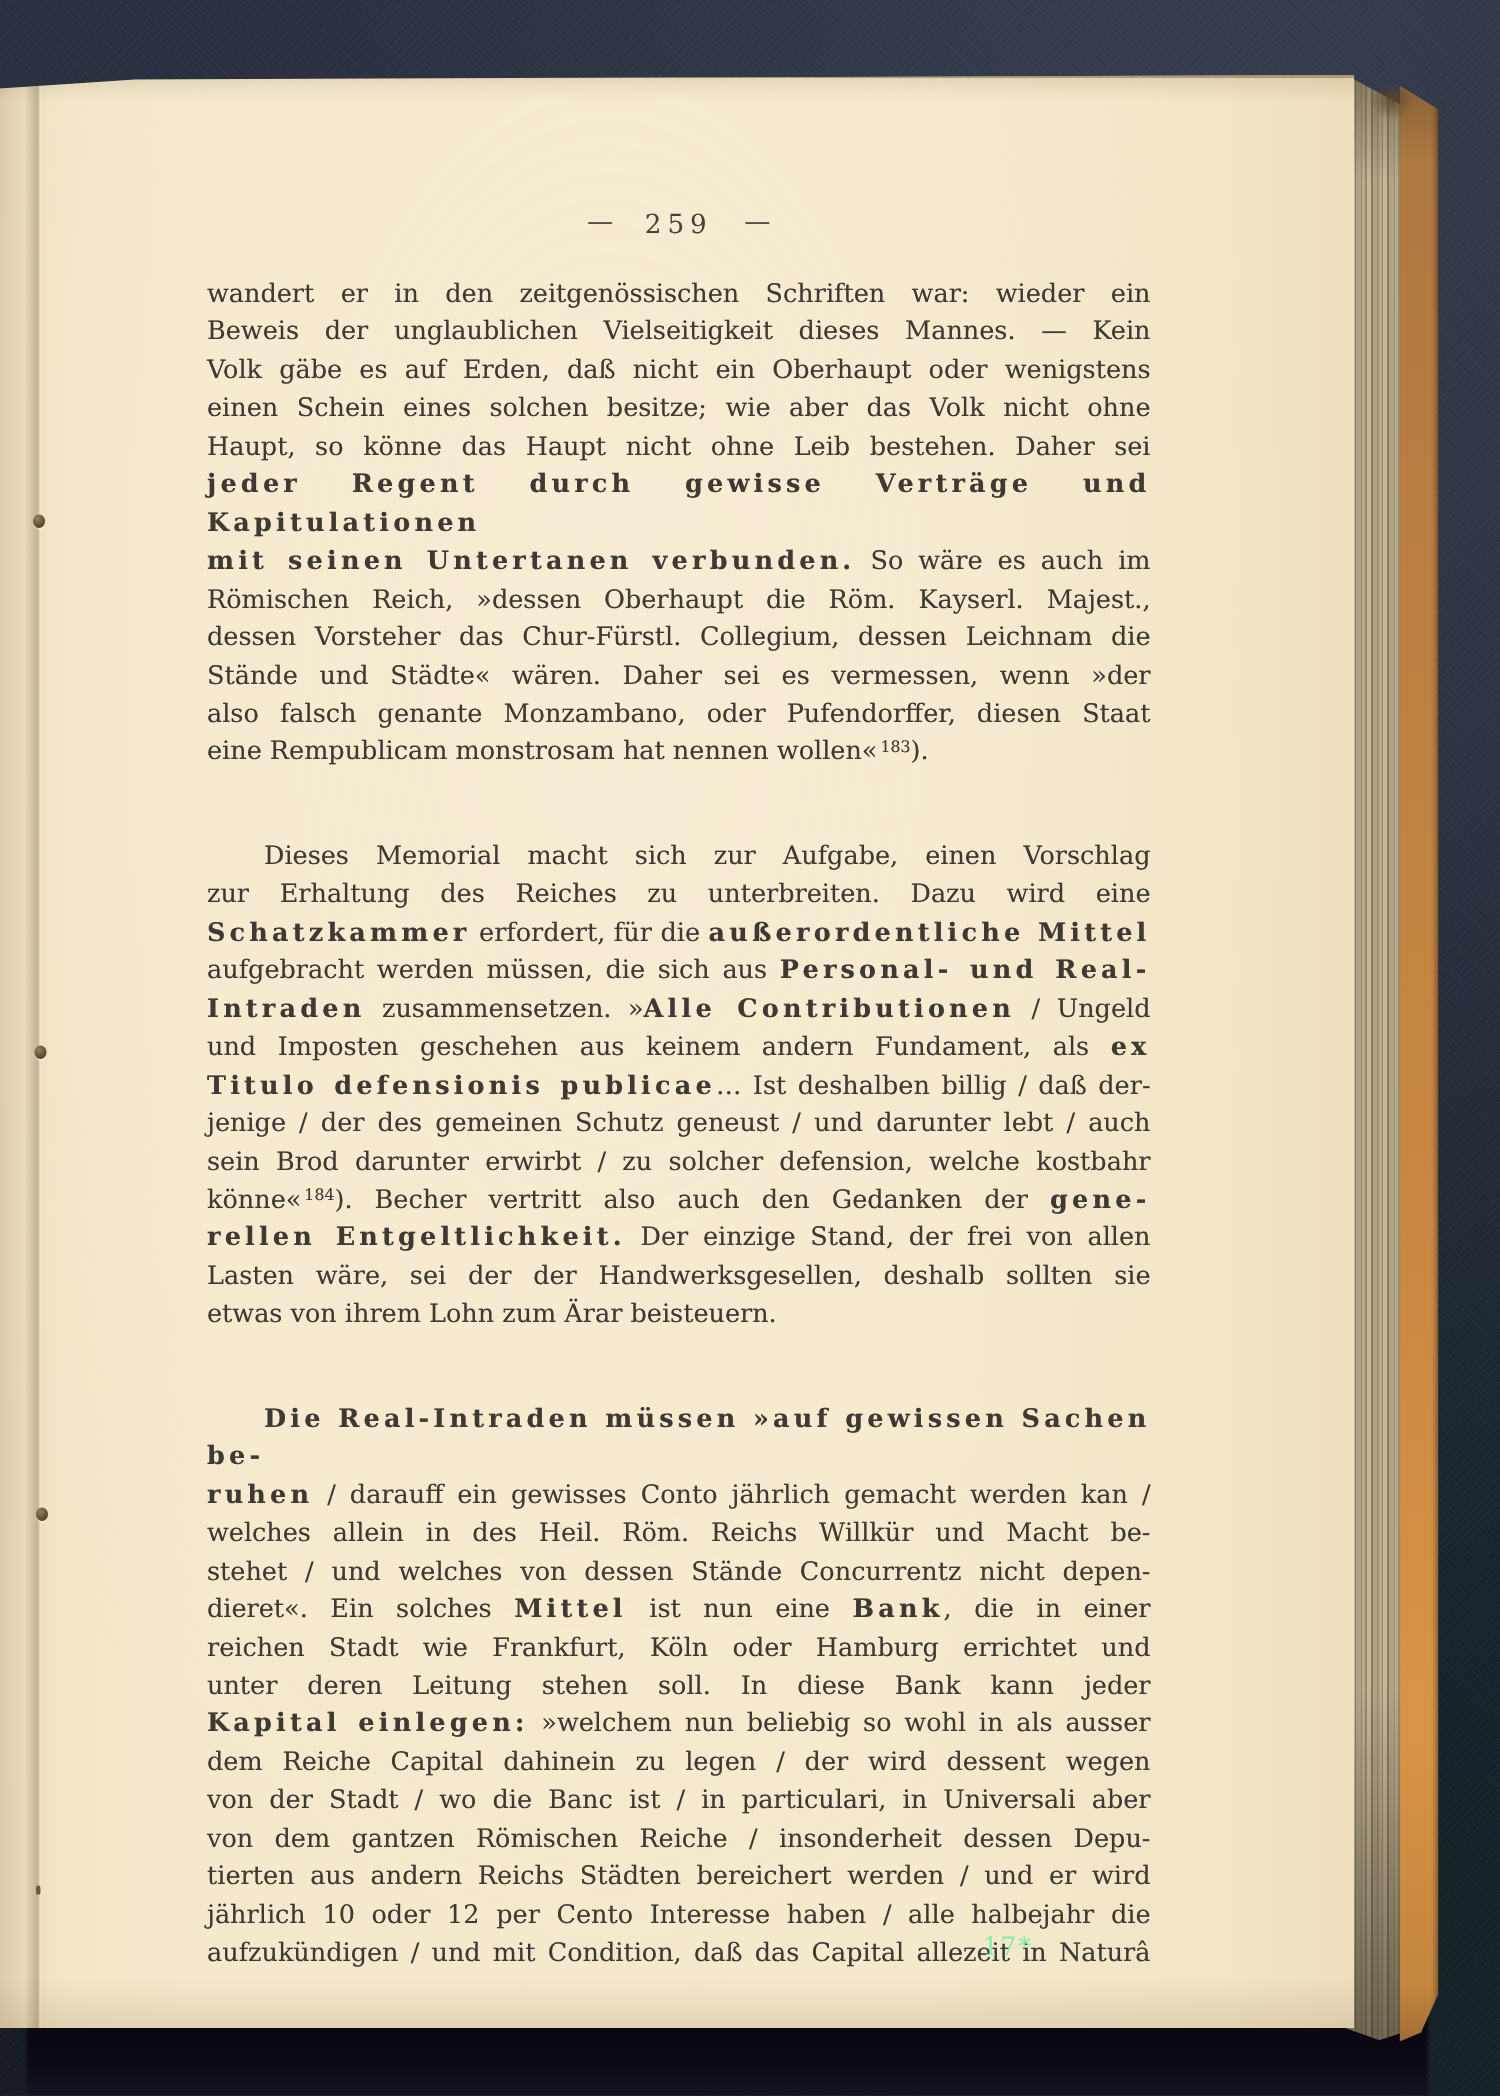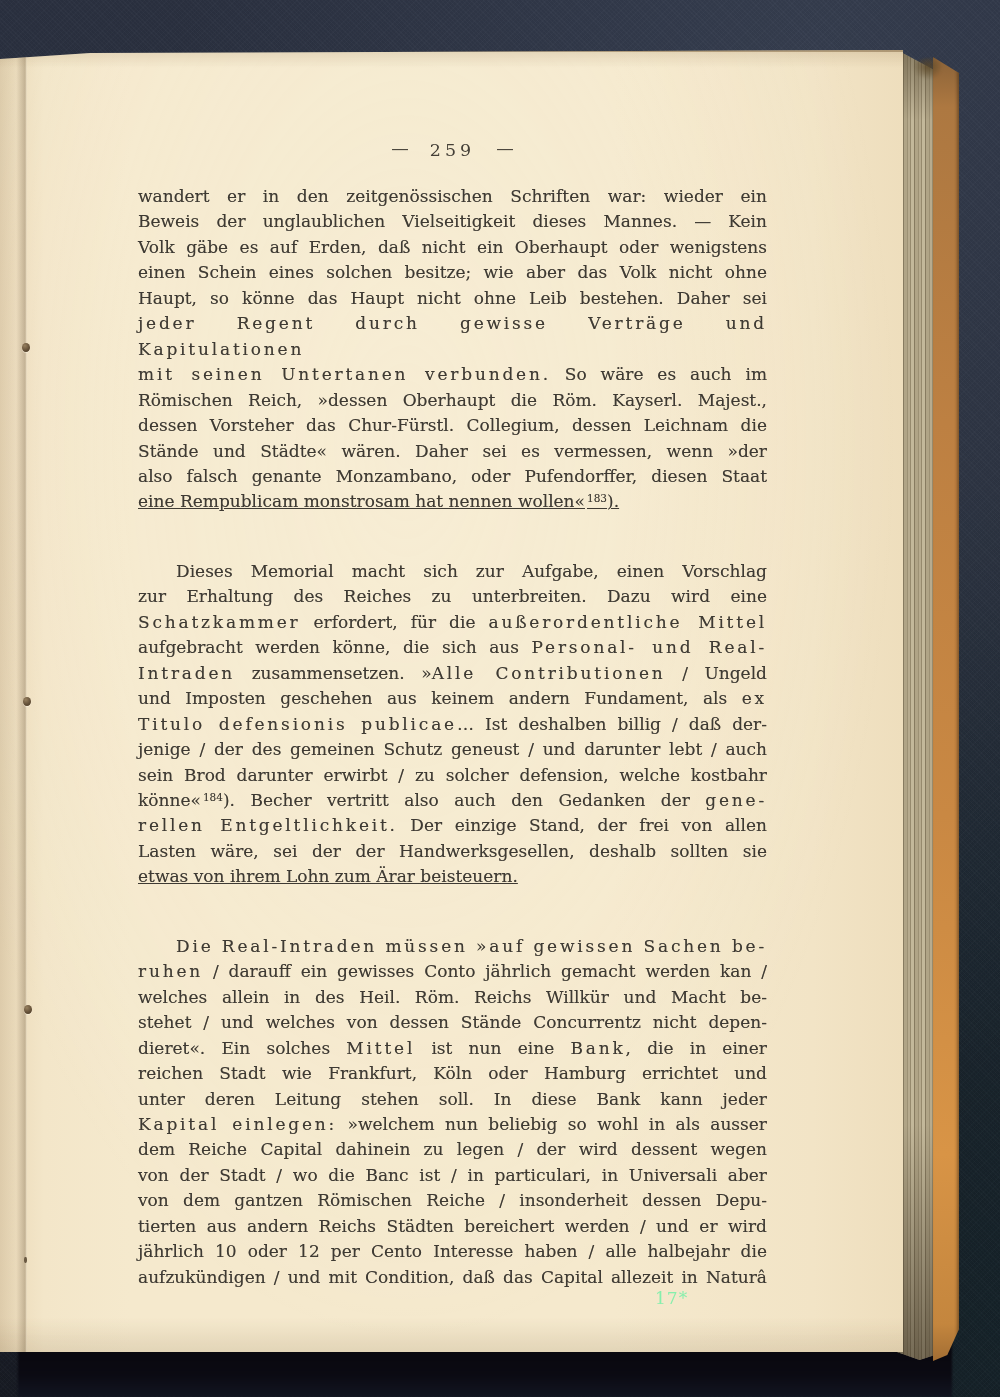--- a/index.html
+++ b/index.html
@@ -65,23 +65,23 @@
     text-align:center;color:#443f37;font-size:17.5px;
   }
   .header .dash{display:inline-block;margin:0 21px;transform:translateY(-2px);}
   .header .num{letter-spacing:4px;}
   .page-text{
     position:absolute;left:138px;top:184px;width:629px;
     font-size:17px;line-height:25.45px;color:#3e3a33;
     text-shadow:0 0 0.4px rgba(62,58,51,0.45);
   }
   .line{text-align:justify;text-align-last:justify;}
-  .line.end{text-align-last:left;text-decoration:underline;}
+  .line.end{text-align-last:left;}
   .line.indent{text-indent:38px;margin-top:44px;}
-  .sp{letter-spacing:2.8px;}
+  .sp{letter-spacing:2.8px;font-weight:bold;}
   .osnum{font-size:17px;}
   .fnref{font-size:10.5px;line-height:0;vertical-align:5px;margin-left:2px;letter-spacing:0;}
   .footer-mark{
     position:absolute;left:655px;top:1288px;
     font-size:17px;color:#86efac;letter-spacing:1px;
   }
 </style>
 </head>
 <body>
 
@@ -111,21 +111,21 @@
     <div class="line"><span class="sp">jeder Regent durch gewisse Verträge und Kapitulationen</span></div>
     <div class="line"><span class="sp">mit seinen Untertanen verbunden.</span><span class="seg"> So wäre es auch im</span></div>
     <div class="line"><span class="seg">Römischen Reich, »dessen Oberhaupt die Röm. Kayserl. Majest.,</span></div>
     <div class="line"><span class="seg">dessen Vorsteher das Chur-Fürstl. Collegium, dessen Leichnam die</span></div>
     <div class="line"><span class="seg">Stände und Städte« wären. Daher sei es vermessen, wenn »der</span></div>
     <div class="line"><span class="seg">also falsch genante Monzambano, oder Pufendorffer, diesen Staat</span></div>
     <div class="line end"><span class="seg">eine Rempublicam monstrosam hat nennen wollen«</span><sup class="fnref">183</sup><span class="seg">).</span></div>
     <div class="line indent"><span class="seg">Dieses Memorial macht sich zur Aufgabe, einen Vorschlag</span></div>
     <div class="line"><span class="seg">zur Erhaltung des Reiches zu unterbreiten. Dazu wird eine</span></div>
     <div class="line"><span class="sp">Schatzkammer</span><span class="seg"> erfordert, für die </span><span class="sp">außerordentliche Mittel</span></div>
-    <div class="line"><span class="seg">aufgebracht werden könne, die sich aus </span><span class="sp">Personal- und Real-</span></div>
+    <div class="line"><span class="seg">aufgebracht werden müssen, die sich aus </span><span class="sp">Personal- und Real-</span></div>
     <div class="line"><span class="sp">Intraden</span><span class="seg"> zusammensetzen. »</span><span class="sp">Alle Contributionen</span><span class="seg"> / Ungeld</span></div>
     <div class="line"><span class="seg">und Imposten geschehen aus keinem andern Fundament, als </span><span class="sp">ex</span></div>
     <div class="line"><span class="sp">Titulo defensionis publicae</span><span class="seg">… Ist deshalben billig / daß der-</span></div>
     <div class="line"><span class="seg">jenige / der des gemeinen Schutz geneust / und darunter lebt / auch</span></div>
     <div class="line"><span class="seg">sein Brod darunter erwirbt / zu solcher defension, welche kostbahr</span></div>
     <div class="line"><span class="seg">könne«</span><sup class="fnref">184</sup><span class="seg">). Becher vertritt also auch den Gedanken der </span><span class="sp">gene-</span></div>
     <div class="line"><span class="sp">rellen Entgeltlichkeit.</span><span class="seg"> Der einzige Stand, der frei von allen</span></div>
     <div class="line"><span class="seg">Lasten wäre, sei der der Handwerksgesellen, deshalb sollten sie</span></div>
     <div class="line end"><span class="seg">etwas von ihrem Lohn zum Ärar beisteuern.</span></div>
     <div class="line indent"><span class="sp">Die Real-Intraden müssen »auf gewissen Sachen be-</span></div>

